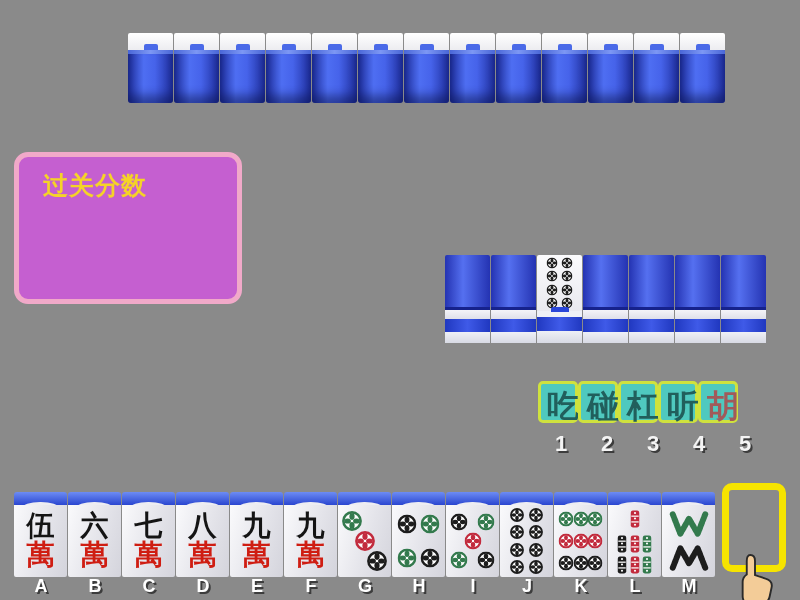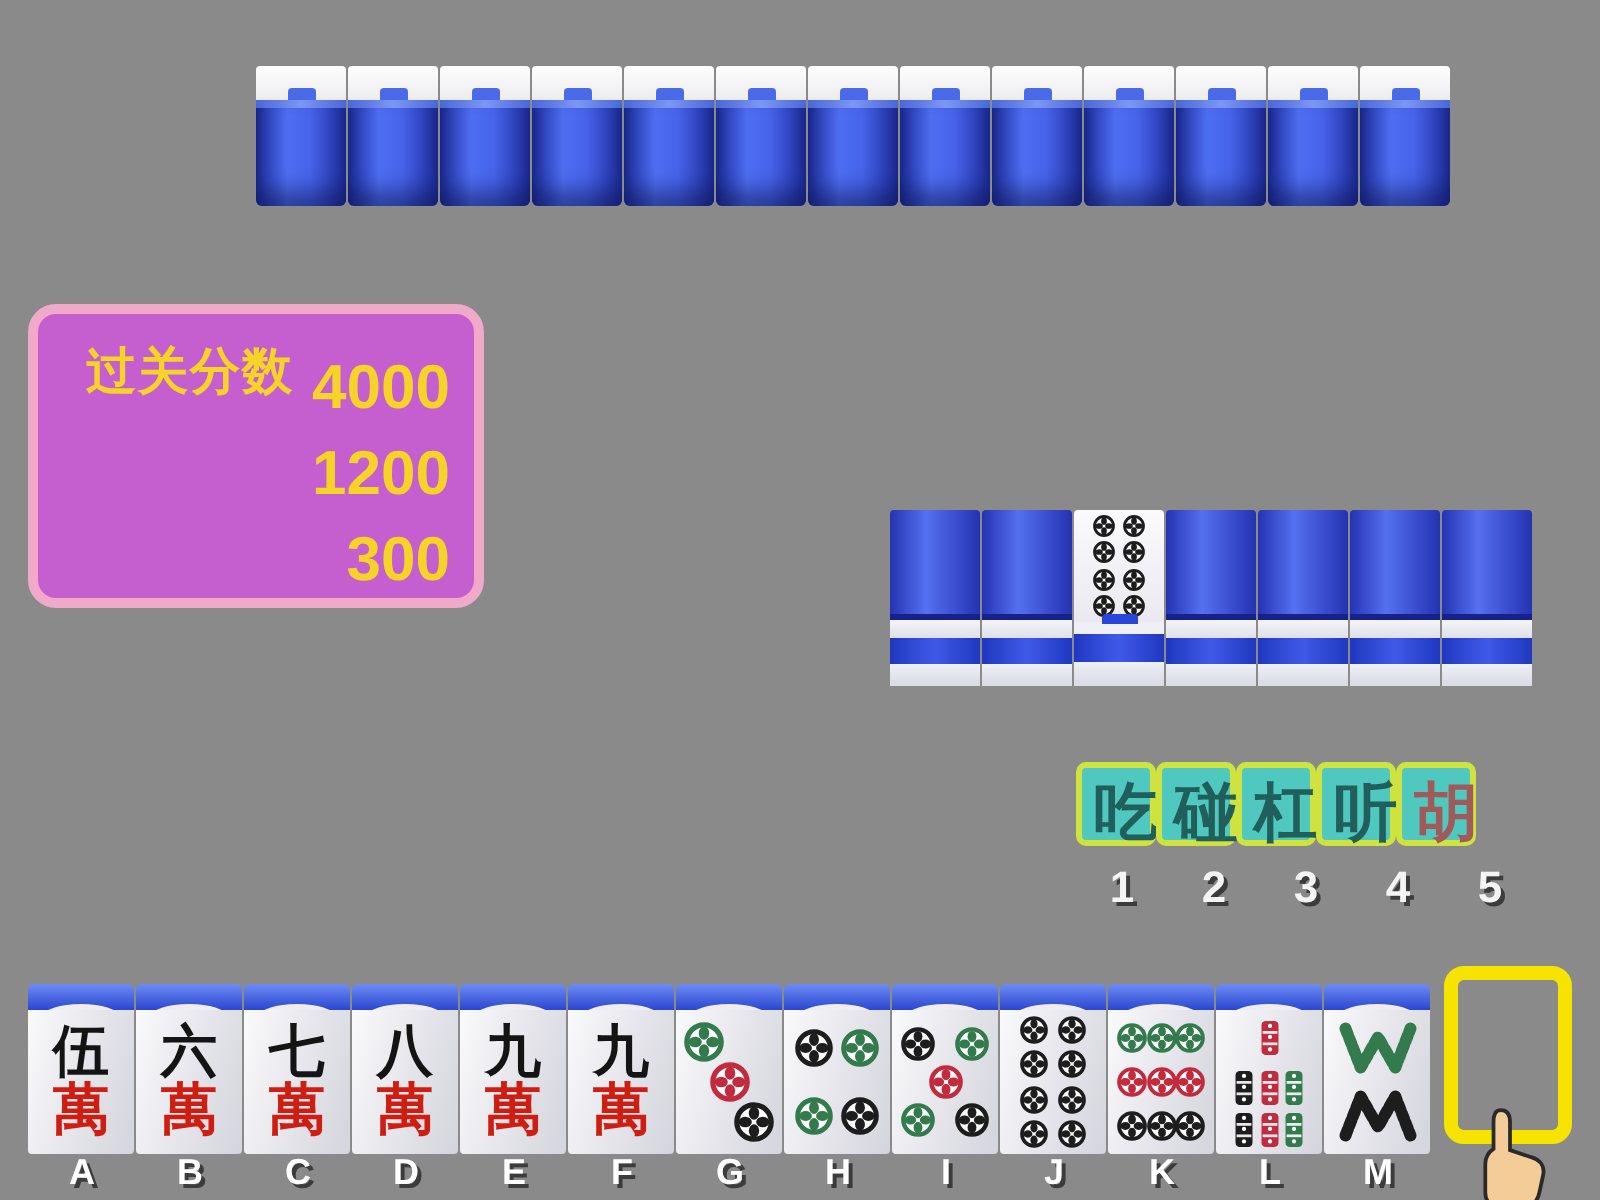--- a/index.html
+++ b/index.html
@@ -157,27 +157,24 @@
           <div class="opp-tab"></div>
         </div>
         <div class="opp-line"></div>
         <div class="opp-body"></div>
       </div>
     </div>
 
   <div id="score-panel">
     <div class="score-row">
       <span class="score-label">过关分数</span>
-      <span class="score-value">4000</span>
     </div>
     <div class="score-row">
-      <span class="score-value">1200</span>
     </div>
     <div class="score-row">
-      <span class="score-value">300</span>
     </div>
   </div>
 
   <div id="meld-row">
       <div class="meld-tile">
         <div class="mb-body"></div>
         <div class="mb-w1"></div>
         <div class="mb-b2"></div>
         <div class="mb-w2"></div>
       </div>

